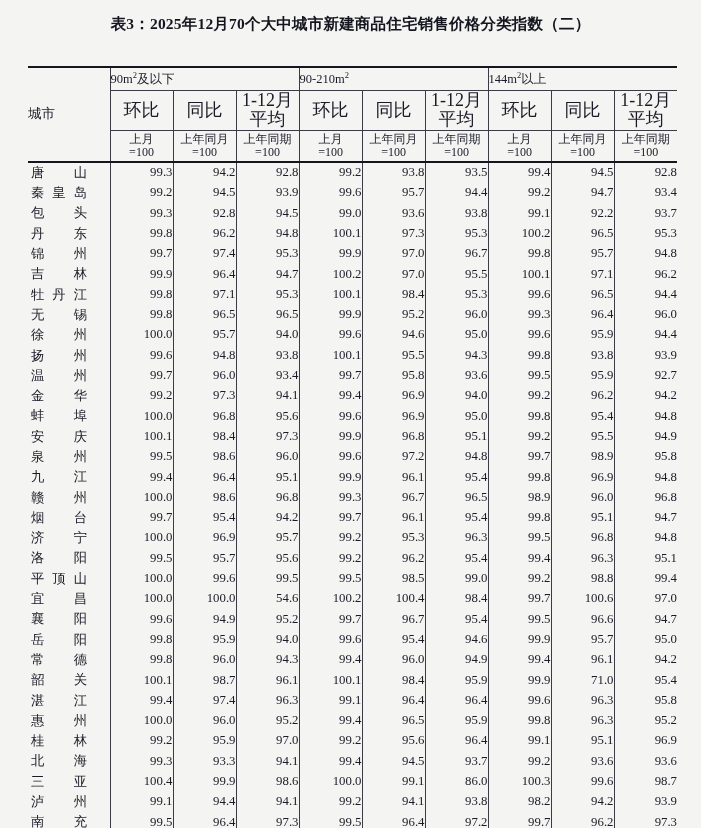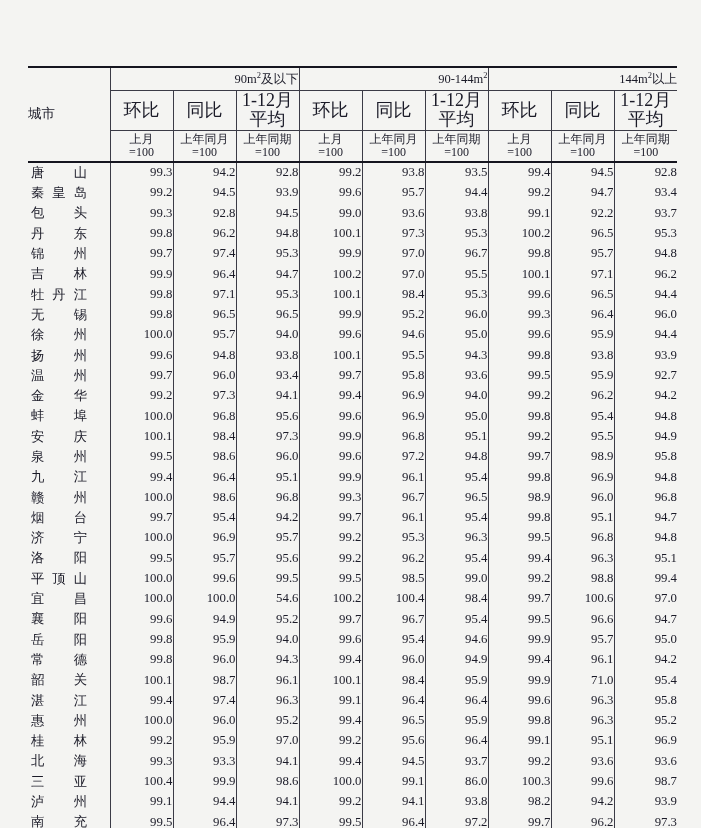--- a/index.html
+++ b/index.html
@@ -57,21 +57,21 @@
 
   
   .top-rule   { border-top: 2.2px solid #15151f; }
   .bot-rule   { border-bottom: 2.2px solid #15151f; }
   .thin-b     { border-bottom: 1px solid #3b3b46; }
   .vline      { border-left: 1px solid #3b3b46; }
   .vline-r    { border-right: 1px solid #3b3b46; }
 
   
   .hgroup {
-    text-align: right;
+    text-align: left;
     height: 22px;
     font-size: 12.5px;
   }
   .hsub {
     text-align: center;
     height: 34px;
     font-size: 18px;
   }
   .hbase {
     text-align: center;
@@ -110,20 +110,21 @@
     height: 20.3px;
     font-size: 12.8px;
     white-space: nowrap;
   }
 </style>
 </head>
 <body>
 
 <div id="page">
 
+  <div class="title">表3：2025年12月70个大中城市新建商品住宅销售价格分类指数（二）</div>
 
   <div class="table-wrap">
     <table class="idx">
       <colgroup>
         <col style="width:82px">
         <col style="width:63px">
           <col style="width:63px">
           <col style="width:63px">
         <col style="width:63px">
           <col style="width:63px">
@@ -133,21 +134,21 @@
           <col style="width:63px">
       </colgroup>
 
       <thead>
         <tr>
           <td rowspan="3" class="hcity top-rule vline-r bot-rule">城市</td>
           <td colspan="3" class="hgroup top-rule thin-b vline-r">
             <span>90m</span><span class="sup">2</span><span>及以下</span>
           </td>
           <td colspan="3" class="hgroup top-rule thin-b vline-r">
-            <span>90-144m</span><span class="sup">2</span><span></span>
+            <span>90-210m</span><span class="sup">2</span><span></span>
           </td>
           <td colspan="3" class="hgroup top-rule thin-b">
             <span>144m</span><span class="sup">2</span><span>以上</span>
           </td>
         </tr>
 
         <tr>
           <td class="hsub thin-b vline">环比</td>
           <td class="hsub thin-b vline">同比</td>
           <td class="hsub thin-b vline vline-r">

